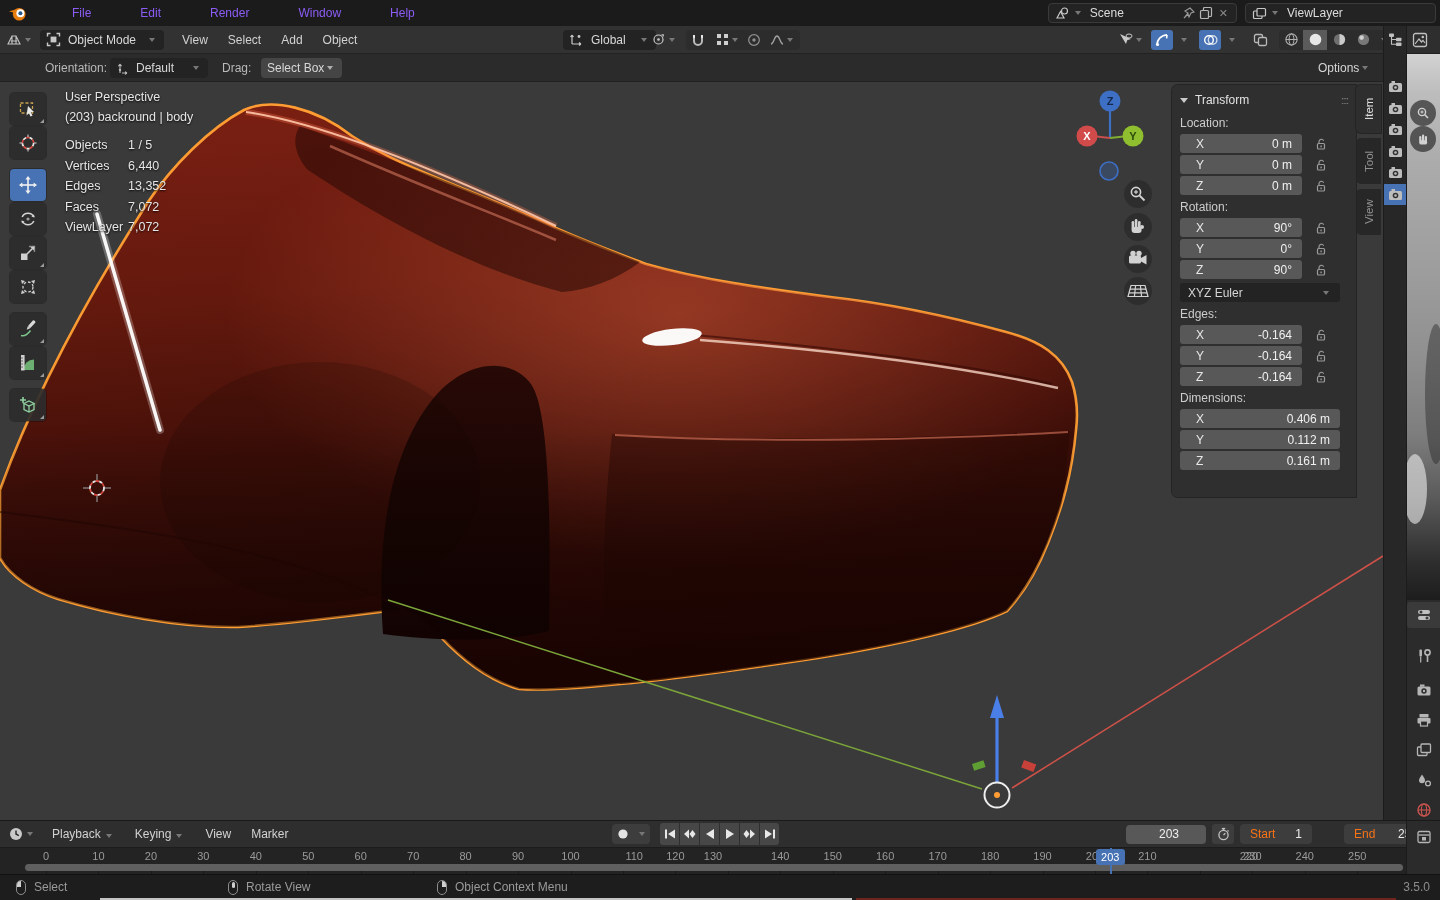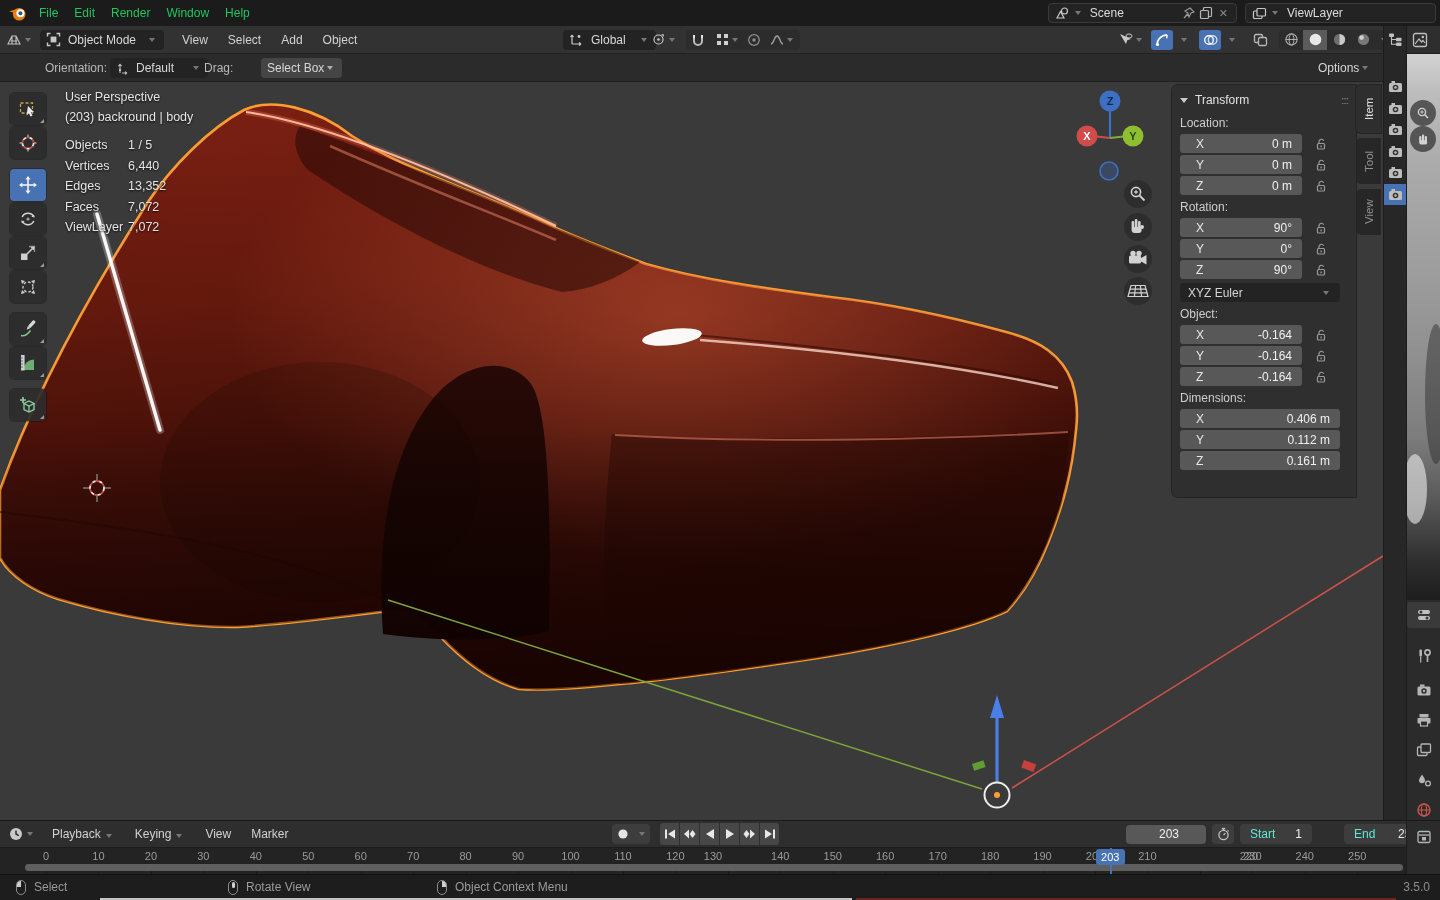--- a/index.html
+++ b/index.html
@@ -3,21 +3,21 @@
 <meta charset="utf-8">
 <style>
   * { margin:0; padding:0; box-sizing:border-box; user-select:none; }
   html,body { width:1440px; height:900px; overflow:hidden; }
   body { position:relative; background:#3a3a3a; font-family:"Liberation Sans","DejaVu Sans",sans-serif; font-size:12px; color:#d6d6d6; }
   .abs { position:absolute; }
   .row { display:flex; align-items:center; }
 
   
   #topbar { left:0; top:0; width:1440px; height:26px; background:#1b1b1b; display:flex; align-items:center; }
-  .menu-item { padding:0 8px; line-height:26px; color:#22c55e; }
+  .menu-item { padding:0 8px; line-height:26px; color:#8b5cf6;margin-left:33px; }
   .ws-tab { padding:2px 9px; margin:0 1px; border-radius:4px; color:#9c9c9c; white-space:nowrap; }
   .ws-tab.active { background:#3f3f3f; color:#efefef; }
   .tb-widget { height:20px; background:#232323; border:1px solid #3a3a3a; border-radius:4px; display:flex; align-items:center; padding:0 4px; margin-left:8px; color:#dcdcdc; white-space:nowrap; }
   .tb-widget .txt { padding:0 6px; }
   .mini-ic { display:flex; align-items:center; padding:0 2px; }
 
   .chev { width:0; height:0; border-left:3.5px solid transparent; border-right:3.5px solid transparent; border-top:4px solid #aeaeae; margin:0 3px; display:inline-block; }
   .chev.dim { border-top-color:#777; }
 
   
@@ -84,21 +84,21 @@
   #tl-header { position:absolute; left:0; top:0; width:1406px; height:26px; display:flex; align-items:center; }
   #tl-ruler { position:absolute; left:0; top:26px; width:1406px; height:28px; background:#232323; border-top:1px solid #1c1c1c; }
   .tick-label { position:absolute; top:2px; width:40px; text-align:center; color:#9a9a9a; font-size:11px; }
   .tick-mark { position:absolute; bottom:0; width:1px; height:4px; background:#191919; }
   #tl-scroll { position:absolute; left:25px; top:16px; width:1378px; height:7px; background:#5f5f5f; border-radius:4px; }
   #playhead-line { position:absolute; top:0; width:2px; height:28px; background:#4772b3; }
   #playhead-pill { position:absolute; top:1px; height:16px; min-width:29px; background:#4772b3; border-radius:3px; color:#fff; font-size:11px; display:flex; align-items:center; justify-content:center; padding:0 3px; }
   .pb-btn { width:19px; height:22px; background:#474747; margin-right:1px; display:flex; align-items:center; justify-content:center; }
   .pb-btn:first-child { border-radius:3px 0 0 3px; } .pb-btn:last-child { border-radius:0 3px 3px 0; margin-right:0; }
   .pill { height:20px; background:#3d3d3d; border-radius:4px; display:flex; align-items:center; justify-content:space-between; padding:0 10px; color:#ececec; }
-  .pill .plbl { color:#5eead4; margin-right:10px; }
+  .pill .plbl { color:#f97316; margin-right:10px; }
   #tl-corner { left:1406px; top:820px; width:34px; height:54px; background:#2b2b2b; border-top:1px solid #191919; border-left:1px solid #1c1c1c; }
 
   
   #statusbar { left:0; top:874px; width:1440px; height:26px; background:#1d1d1d; border-top:1px solid #121212; color:#9a9a9a; }
   .hint { position:absolute; top:0; height:24px; display:flex; align-items:center; }
   .mouse { width:10px; height:15px; border:1px solid #8d8d8d; border-radius:5px; position:relative; margin-right:8px; }
   .mouse .segm { position:absolute; background:#cfcfcf; }
   .mouse.left .segm { left:0; top:0; width:4px; height:6px; border-radius:4px 0 0 0; }
   .mouse.middle .segm { left:3px; top:1px; width:3px; height:6px; border-radius:2px; }
   .mouse.right .segm { right:0; top:0; width:4px; height:6px; border-radius:0 4px 0 0; }
@@ -299,21 +299,21 @@
 <div id="vp-tools" class="abs row">
   <span class="lbl" style="position:absolute;left:45px">Orientation:</span>
   <div class="widget" style="position:absolute;left:110px;width:98px">
     <svg width="13" height="14" viewBox="0 0 13 14">
         <path d="M4 12 V3 M4 3 l-1.6 2.2 M4 3 l1.6 2.2 M6 12 h5 M11 12 l-2 -1.4 M11 12 l-2 1.4" fill="none" stroke="#b9b9b9" stroke-width="1.1"></path>
         <circle cx="4" cy="9" r="1.2" fill="#b9b9b9"></circle>
       </svg>
     <span style="padding-left:7px;flex:1">Default</span>
     <span class="chev dim"></span>
   </div>
-  <span class="lbl" style="position:absolute;left:204px">Drag:</span>
+  <span class="lbl" style="position:absolute;left:222px">Drag:</span>
   <div class="widget light" style="position:absolute;left:261px">
     <span>Select Box</span>
     <span class="chev"></span>
   </div>
   <div class="row" style="position:absolute;left:1318px">
     <span>Options</span>
     <span class="chev dim"></span>
   </div>
 </div>
 
@@ -650,21 +650,21 @@
             <rect x="1.5" y="5.5" width="7" height="5.5" rx="1" fill="none" stroke="#9a9a9a" stroke-width="1.2"></rect>
             <path d="M3 5.5 V3.6 a2.4 2.4 0 0 1 4.6 -0.9" fill="none" stroke="#9a9a9a" stroke-width="1.2"></path>
             <rect x="4.4" y="7.5" width="1.4" height="1.8" fill="#9a9a9a"></rect>
           </svg>
         </span>
       </div>
       <div class="dropdown">
         <span>XYZ Euler</span>
         <span class="chev dim"></span>
       </div>
-      <div class="group-label">Object:</div>
+      <div class="group-label">Edges:</div>
       <div class="trow">
         <div class="field w1">
           <span class="ax">X</span>
           <span>-0.164</span>
         </div>
         <span class="lockwrap">
           <svg width="11" height="12" viewBox="0 0 11 12">
             <rect x="1.5" y="5.5" width="7" height="5.5" rx="1" fill="none" stroke="#9a9a9a" stroke-width="1.2"></rect>
             <path d="M3 5.5 V3.6 a2.4 2.4 0 0 1 4.6 -0.9" fill="none" stroke="#9a9a9a" stroke-width="1.2"></path>
             <rect x="4.4" y="7.5" width="1.4" height="1.8" fill="#9a9a9a"></rect>
@@ -976,21 +976,21 @@
         <span class="tick-label" style="left: 340.7px;">60</span>
         <span class="tick-mark" style="left: 360.7px;"></span>
         <span class="tick-label" style="left: 393.15px;">70</span>
         <span class="tick-mark" style="left: 413.15px;"></span>
         <span class="tick-label" style="left: 445.6px;">80</span>
         <span class="tick-mark" style="left: 465.6px;"></span>
         <span class="tick-label" style="left: 498.05px;">90</span>
         <span class="tick-mark" style="left: 518.05px;"></span>
         <span class="tick-label" style="left: 550.5px;">100</span>
         <span class="tick-mark" style="left: 570.5px;"></span>
-        <span class="tick-label" style="left: 602.95px;">110</span>
+        <span class="tick-label" style="left: 602.95px; text-align: right;">110</span>
         <span class="tick-mark" style="left: 622.95px;"></span>
         <span class="tick-label" style="left: 655.4px;">120</span>
         <span class="tick-mark" style="left: 675.4px;"></span>
         <span class="tick-label" style="left: 693px;">130</span>
         <span class="tick-mark" style="left: 727.85px;"></span>
         <span class="tick-label" style="left: 760.3px;">140</span>
         <span class="tick-mark" style="left: 780.3px;"></span>
         <span class="tick-label" style="left: 812.75px;">150</span>
         <span class="tick-mark" style="left: 832.75px;"></span>
         <span class="tick-label" style="left: 865.2px;">160</span>

